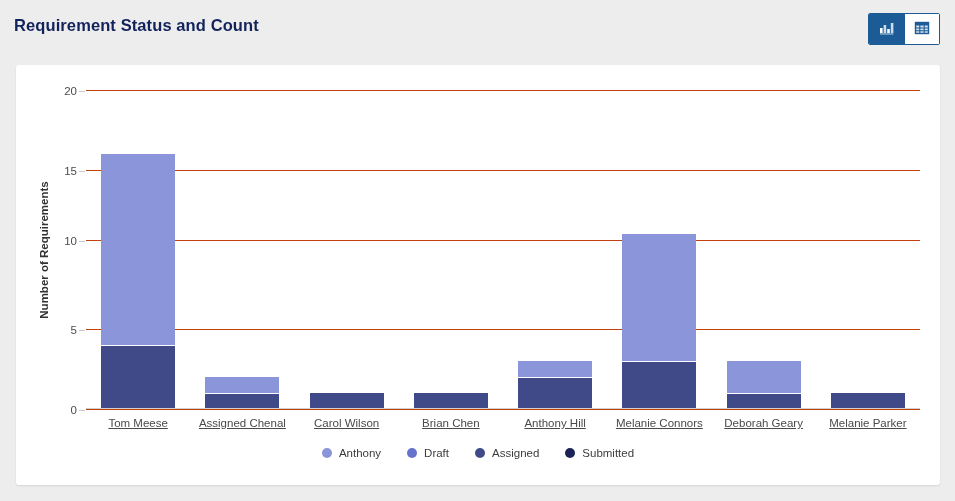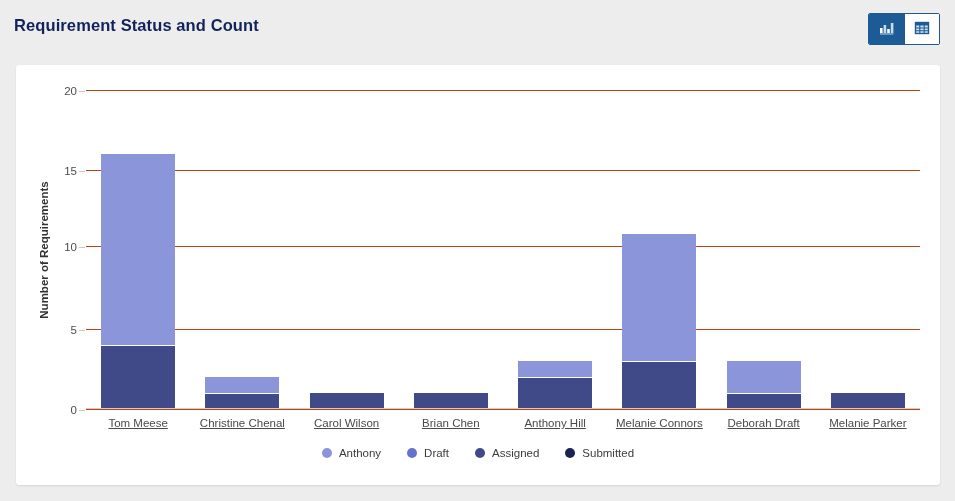--- a/index.html
+++ b/index.html
@@ -142,21 +142,21 @@
     <div class="axis-title">Number of Requirements</div>
 
     <div class="plot-area">
       <div id="gridlines">
           <div class="gridline" style="top: 319px;">
             <span class="ytick">0</span>
           </div>
           <div class="gridline" style="top: 239.25px;">
             <span class="ytick">5</span>
           </div>
-          <div class="gridline" style="top: 156px; text-decoration: underline;">
+          <div class="gridline" style="top: 150px; text-decoration: underline;">
             <span class="ytick">10</span>
           </div>
           <div class="gridline" style="top: 79.75px;">
             <span class="ytick">15</span>
           </div>
           <div class="gridline" style="top: 0px;">
             <span class="ytick">20</span>
           </div>
         </div>
       <div class="bars" id="bars">
@@ -204,26 +204,26 @@
             <div class="bar-stack">
               <div class="seg" style="height: 15.95px; background: rgb(65, 74, 136);"></div>
             </div>
           </div>
         </div>
       <div class="xaxis-line"></div>
     </div>
 
     <div class="xlabels" id="xlabels">
         <div class="xlabel">Tom Meese</div>
-        <div class="xlabel">Christine Chenal</div>
+        <div class="xlabel">Assigned Chenal</div>
         <div class="xlabel">Carol Wilson</div>
         <div class="xlabel">Brian Chen</div>
         <div class="xlabel">Anthony Hill</div>
         <div class="xlabel">Melanie Connors</div>
-        <div class="xlabel">Deborah Draft</div>
+        <div class="xlabel">Deborah Geary</div>
         <div class="xlabel">Melanie Parker</div>
       </div>
 
     <div class="legend" id="legend">
         <div class="legend-item">
           <span class="legend-dot" style="background: rgb(139, 149, 217);"></span>
           <span class="legend-label">Anthony</span>
         </div>
         <div class="legend-item">
           <span class="legend-dot" style="background: rgb(102, 115, 205);"></span>

